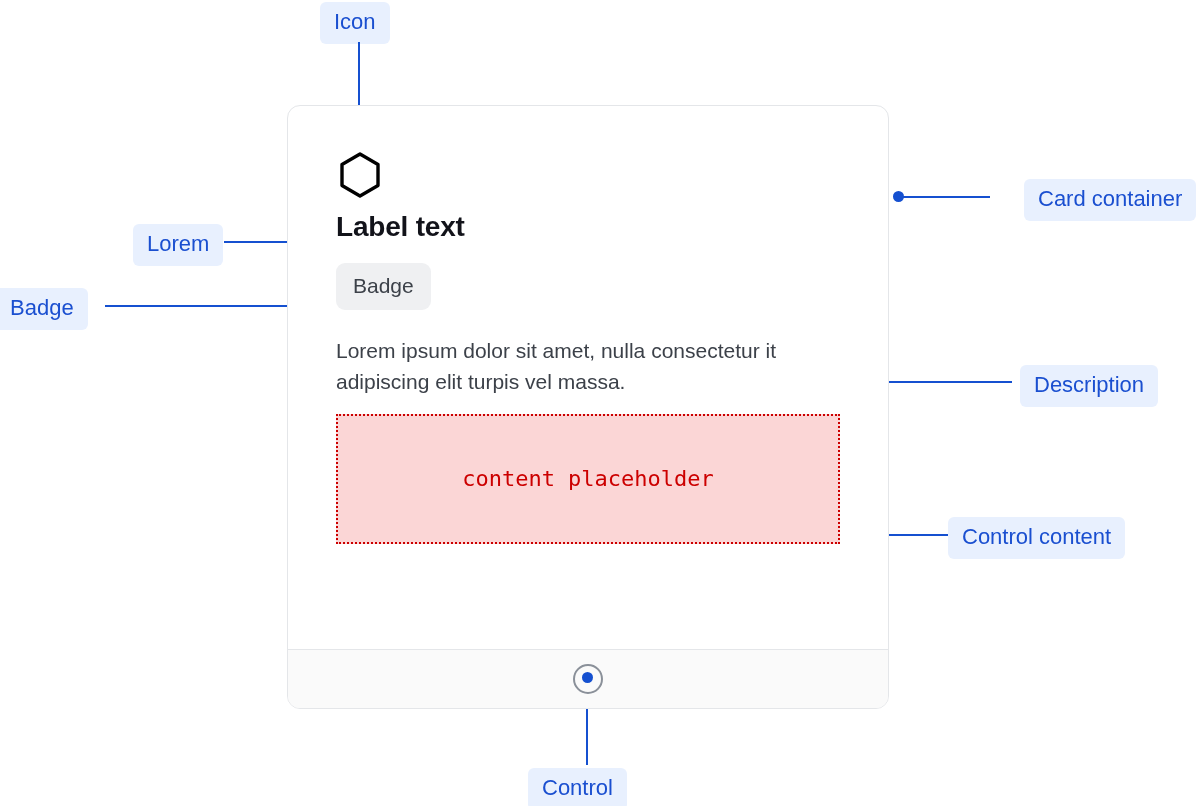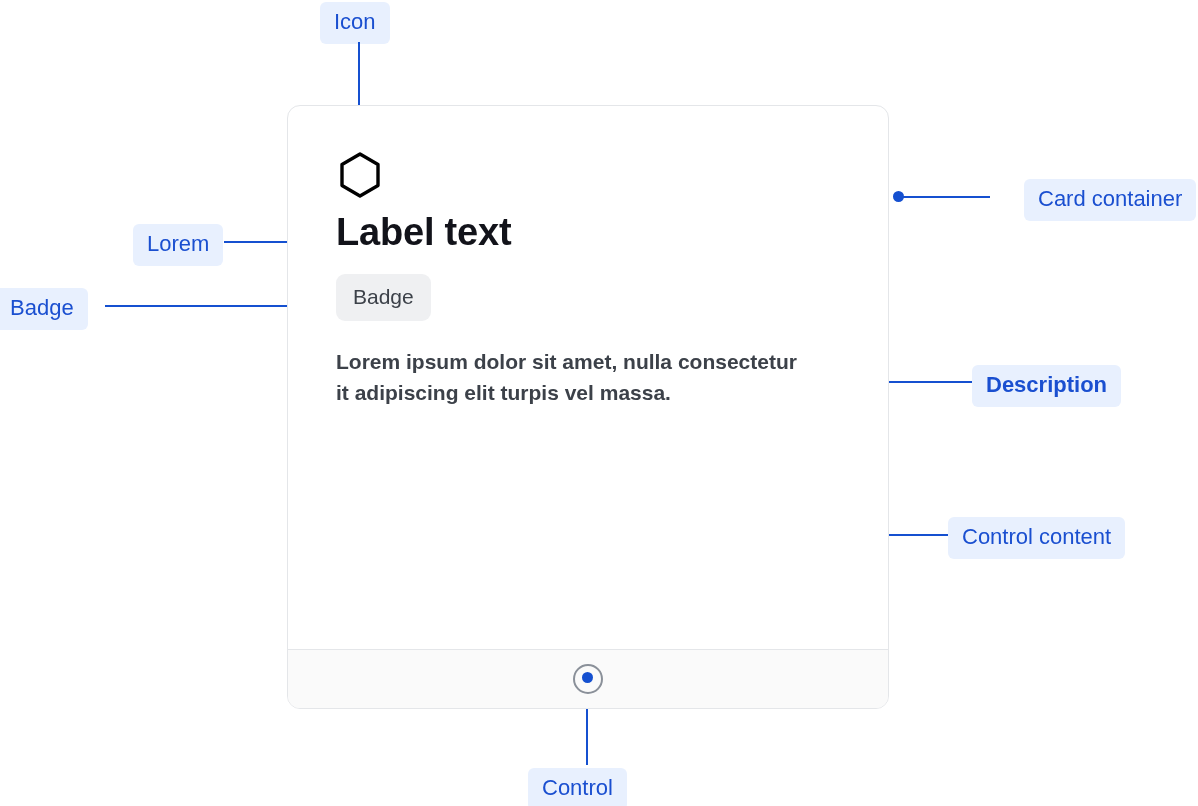--- a/index.html
+++ b/index.html
@@ -69,21 +69,21 @@
   }
 
   .card-icon {
     width: 48px;
     height: 48px;
     display: block;
     margin-bottom: 14px;
   }
 
   .card-title {
-    font-size: 38px;
+    font-size: 28px;
     font-weight: bold;
     color: #12131a;
     line-height: 1.1;
     margin: 0 0 20px 0;
     letter-spacing: -0.2px;
   }
 
   .badge {
     display: inline-block;
     background: #eff0f2;
@@ -94,21 +94,20 @@
     border-radius: 9px;
     margin-bottom: 26px;
   }
 
   .card-desc {
     font-size: 21px;
     line-height: 1.47;
     color: #3c4149;
     margin: 0 0 16px 0;
     max-width: 470px;
-    font-weight: bold;
   }
 
   .placeholder {
     box-sizing: border-box;
     height: 130px;
     background: #fbd6d6;
     border: 2px dotted #cc0000;
     display: flex;
     align-items: center;
     justify-content: center;
@@ -150,21 +149,21 @@
 <div class="callout flush-left" style="left:0px; top:288px;">Badge</div>
 <div class="leader h" style="left:105px; top:305px; width:214px;"></div>
 <div class="dot" style="left:309px; top:300px;"></div>
 
 <div class="dot" style="left:893px; top:191px;"></div>
 <div class="leader h" style="left:900px; top:196px; width:90px;"></div>
 <div class="callout" style="left:988px; top:179px;margin-left:36px;">Card container</div>
 
 <div class="dot" style="left:855px; top:376px;"></div>
 <div class="leader h" style="left:862px; top:381px; width:150px;"></div>
-<div class="callout" style="left:972px; top:365px;font-weight:bold;">Description</div>
+<div class="callout" style="left:1020px; top:365px;">Description</div>
 
 <div class="dot" style="left:856px; top:529px;"></div>
 <div class="leader h" style="left:863px; top:534px; width:85px;"></div>
 <div class="callout" style="left:948px; top:517px;">Control content</div>
 
 <div class="leader v" style="left:586px; top:680px; height:85px;"></div>
 <div class="callout" style="left:528px; top:768px;">Control</div>
 
 <div class="card">
   <div class="card-body">
@@ -172,20 +171,23 @@
     <svg class="card-icon" viewBox="0 0 48 48">
       <polygon points="24,4 42,14.5 42,35.5 24,46 6,35.5 6,14.5" fill="none" stroke="#000000" stroke-width="3.4" stroke-linejoin="round"></polygon>
     </svg>
 
     <h1 class="card-title">Label text</h1>
 
     <div class="badge">Badge</div>
 
     <p class="card-desc">Lorem ipsum dolor sit amet, nulla consectetur it adipiscing elit turpis vel massa.</p>
 
+    <div class="placeholder">
+      <span>content placeholder</span>
+    </div>
 
   </div>
 
   <div class="card-footer">
     <div class="control-knob"></div>
   </div>
 </div>
 
 <div class="dot" style="left:582px; top:672px;"></div>
 

